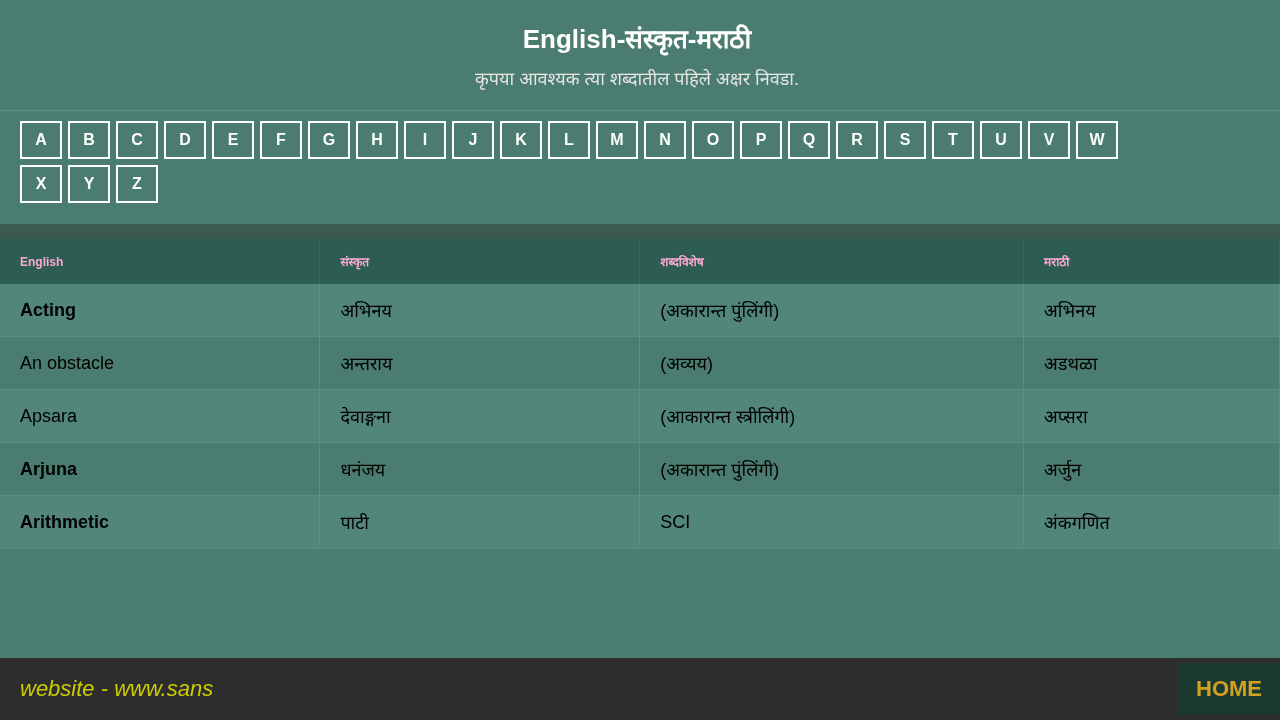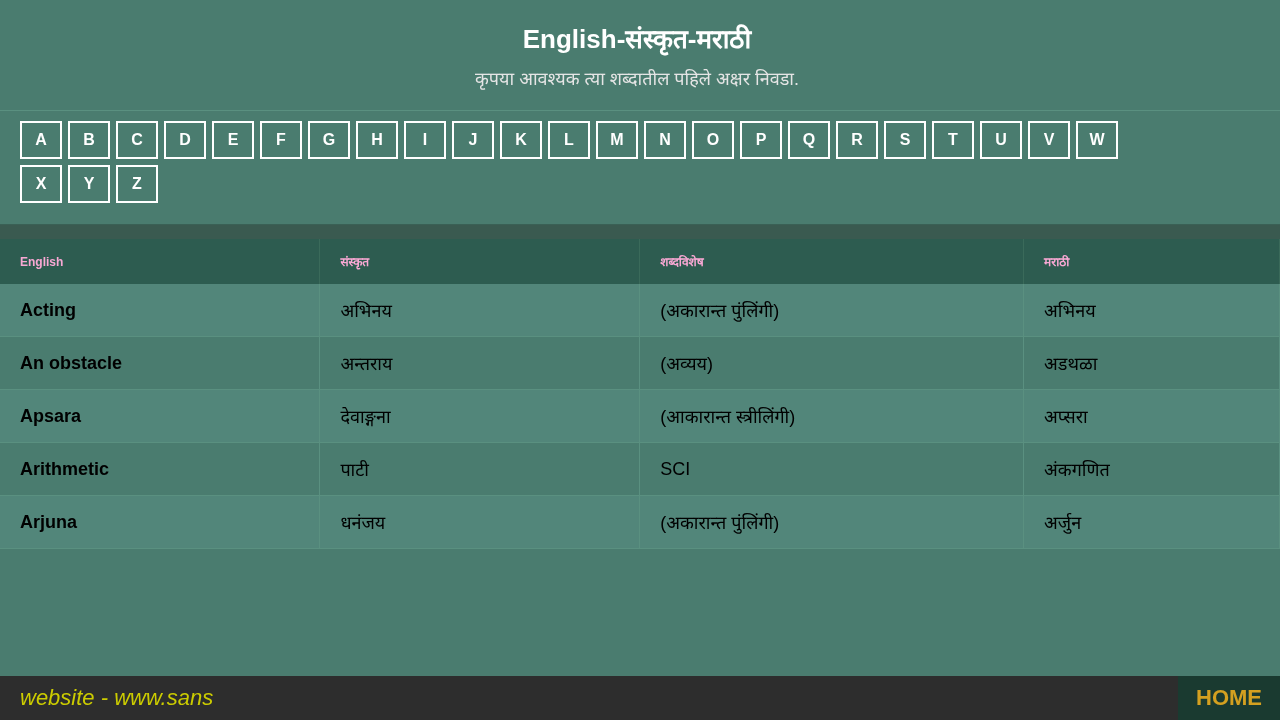--- a/index.html
+++ b/index.html
@@ -108,21 +108,21 @@
       padding: 14px 20px;
       border-right: 1px solid #5a9080;
     }
 
     
     #footer {
       position: absolute;
       bottom: 0;
       left: 0;
       right: 0;
-      height: 44px;
+      height: 62px;
       background: #2d2d2d;
       display: flex;
       align-items: center;
       justify-content: space-between;
       padding: 0 0 0 20px;
       overflow: hidden;
     }
     #footer .website-text {
       color: #cccc00;
       font-size: 22px;
@@ -195,43 +195,43 @@
       </tr>
     </thead>
     <tbody id="table-body">
     <tr>
           <td style="font-weight: bold;">Acting</td>
           <td>अभिनय</td>
           <td>(अकारान्त पुंलिंगी)</td>
           <td>अभिनय</td>
         </tr>
         <tr>
-          <td style="font-weight: bold;">An obstacle</td>
+          <td style="font-weight: normal;">An obstacle</td>
           <td>अन्तराय</td>
           <td>(अव्यय)</td>
           <td>अडथळा</td>
         </tr>
         <tr>
-          <td style="font-weight: bold; margin-top: 40px;">Apsara</td>
+          <td style="font-weight: normal; margin-top: 40px;">Apsara</td>
           <td>देवाङ्गना</td>
           <td>(आकारान्त स्त्रीलिंगी)</td>
           <td>अप्सरा</td>
+        </tr>
+        <tr>
+          <td style="font-weight: bold;">Arjuna</td>
+          <td>धनंजय</td>
+          <td>(अकारान्त पुंलिंगी)</td>
+          <td>अर्जुन</td>
         </tr>
         <tr>
           <td style="font-weight: bold;">Arithmetic</td>
           <td>पाटी</td>
           <td>SCI</td>
           <td>अंकगणित</td>
         </tr>
-        <tr>
-          <td style="font-weight: bold;">Arjuna</td>
-          <td>धनंजय</td>
-          <td>(अकारान्त पुंलिंगी)</td>
-          <td>अर्जुन</td>
-        </tr>
       </tbody>
   </table>
 </div>
 
 <div id="footer">
   <span class="website-text">website - www.sans</span>
   <button class="home-btn">HOME</button>
 </div>
 
 </body></html>

